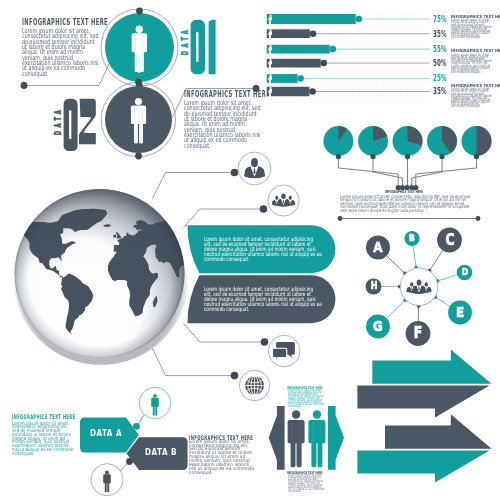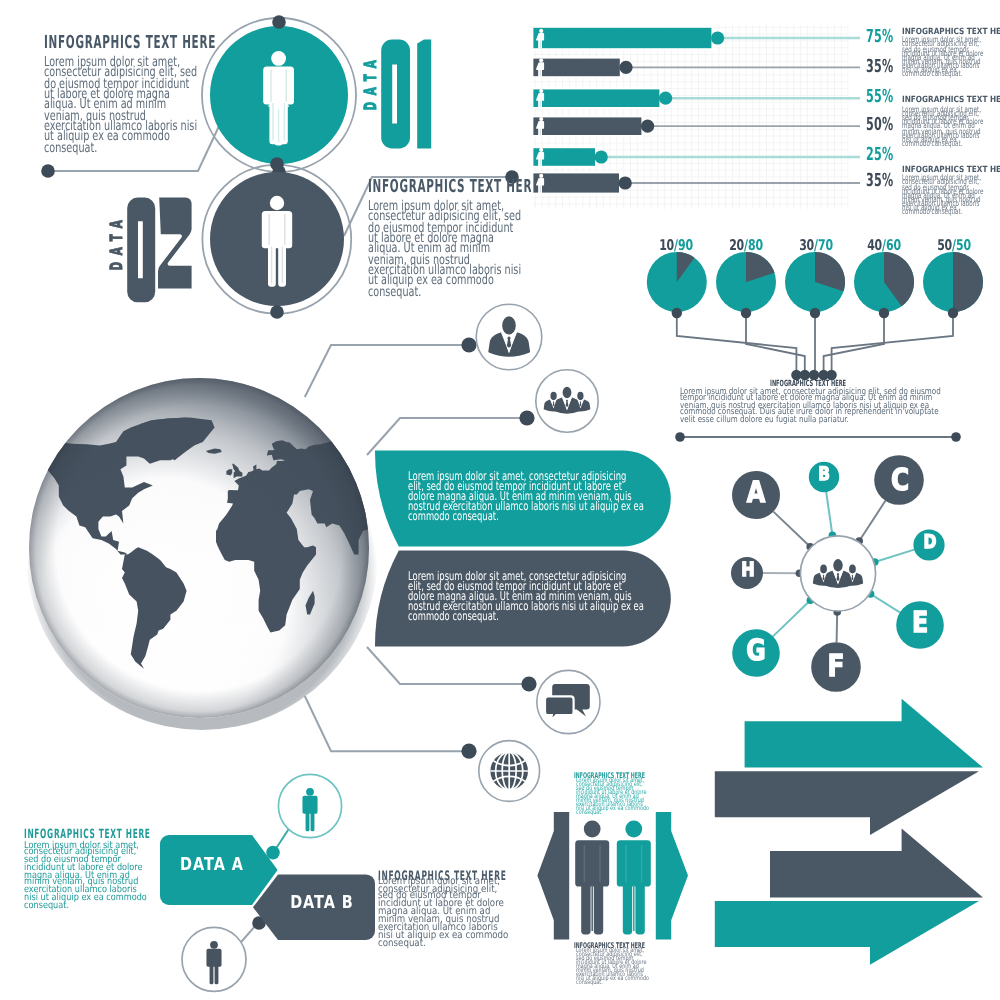--- a/index.html
+++ b/index.html
@@ -252,27 +252,20 @@
   </g>
   <g>
     <circle cx="442.0" cy="141.0" r="15.0" fill="#119e9c"></circle>
     <path d="M442.0,141.0 L442.0,126.0 A15.0,15.0 0 0,1 450.82,153.14 Z" fill="#4a5764"></path>
   </g>
   <g>
     <circle cx="476.5" cy="141.0" r="15.0" fill="#119e9c"></circle>
     <path d="M476.5,141.0 L476.5,126.0 A15.0,15.0 0 0,1 476.50,156.00 Z" fill="#4a5764"></path>
   </g>
 </svg>
-<div class="abs" style="left:0;top:0;width:500px;height:20px;">
-  <div class="pielab abs" style="left:324.4px;top:117.5px;width:28px;"><span>10</span><span class="tl">/90</span></div>
-  <div class="pielab abs" style="left:359.0px;top:117.5px;width:28px;"><span>20</span><span class="tl">/80</span></div>
-  <div class="pielab abs" style="left:393.5px;top:117.5px;width:28px;"><span>30</span><span class="tl">/70</span></div>
-  <div class="pielab abs" style="left:428.0px;top:117.5px;width:28px;"><span>40</span><span class="tl">/60</span></div>
-  <div class="pielab abs" style="left:462.5px;top:117.5px;width:28px;"><span>50</span><span class="tl">/50</span></div>
-</div>
 
 <svg class="abs" style="left:0;top:0;" width="500" height="200">
   <path d="M338.4,156.5 L338.4,168 L398.2,174 L398.2,185" fill="none" stroke="#6a7682" stroke-width="0.9"></path>
   <path d="M373.0,156.5 L373.0,172 L402.4,178 L402.4,185" fill="none" stroke="#6a7682" stroke-width="0.9"></path>
   <path d="M407.5,156.5 L407.5,185" fill="none" stroke="#6a7682" stroke-width="0.9"></path>
   <path d="M442.0,156.5 L442.0,172 L411.8,178 L411.8,185" fill="none" stroke="#6a7682" stroke-width="0.9"></path>
   <path d="M476.5,156.5 L476.5,168 L415.8,174 L415.8,185" fill="none" stroke="#6a7682" stroke-width="0.9"></path>
   <circle cx="338.4" cy="156.5" r="2.6" fill="#3d4a57"></circle>
   <circle cx="373.0" cy="156.5" r="2.6" fill="#3d4a57"></circle>
   <circle cx="407.5" cy="156.5" r="2.6" fill="#3d4a57"></circle>

